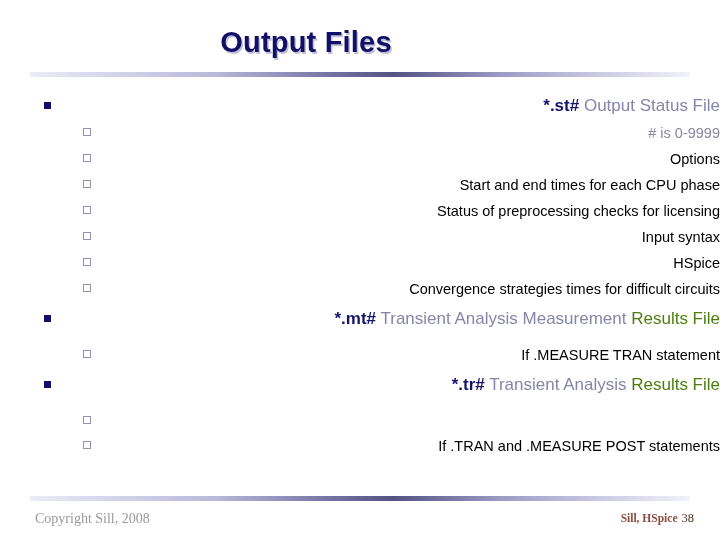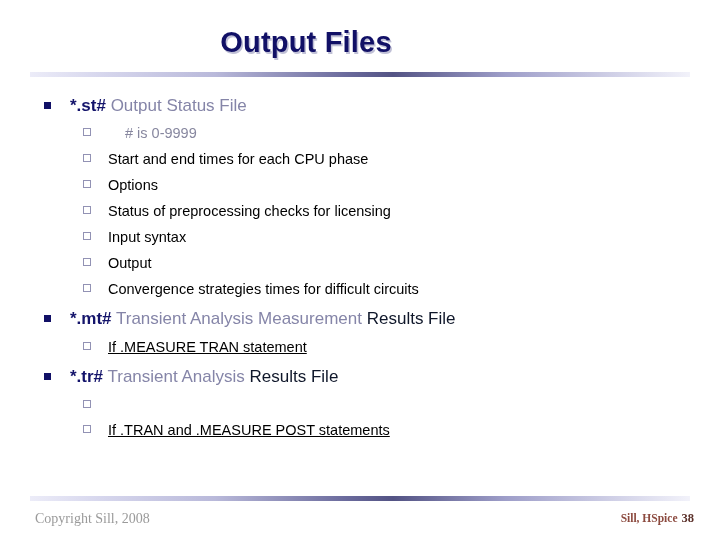--- a/index.html
+++ b/index.html
@@ -57,20 +57,21 @@
   }
   .rule-top { top: 72px; }
   .rule-bottom { top: 496px; }
 
   
   .content {
     position: absolute;
     left: 0;
     top: 94px;
     width: 720px;
+    text-align: right;
   }
 
   .lvl1 {
     position: relative;
     padding-left: 70px;
     margin-bottom: 2px;
     line-height: 23px;
     min-height: 23px;
   }
   .lvl1 .marker {
@@ -81,21 +82,21 @@
     height: 7px;
     background: #111066;
   }
   .lvl1 .txt {
     font-size: 17px;
     white-space: nowrap;
   }
 
   .seg-bold   { font-weight: bold; color: #14146b; }
   .seg-muted  { color: #8585a8; }
-  .seg-dark   { color: #0f172a; }
+  .seg-dark   { color: #4d7c0f; }
 
   .lvl2 {
     position: relative;
     padding-left: 108px;
     line-height: 25px;
     min-height: 25px;
   }
   .lvl2 .marker {
     position: absolute;
     left: 83px;
@@ -108,21 +109,21 @@
   }
   .lvl2 .txt {
     font-size: 14.5px;
     color: #000000;
     white-space: nowrap;
   }
   .lvl2 .txt.muted { color: #87879f; margin-left: 17px; }
 
   .group-gap-top { margin-top: 5px; }
   .sub-block { margin-top: 3px; }
-  .sub-block-tight { margin-top: 4px; text-decoration: underline; }
+  .sub-block-tight { margin-top: 12px; }
 
   
   .footer-left {
     position: absolute;
     left: 35px;
     top: 511px;
     font-family: "Liberation Serif", serif;
     font-size: 14px;
     color: #9a9a9a;
     white-space: nowrap;
@@ -132,21 +133,21 @@
     right: 26px;
     top: 511px;
     font-family: "Liberation Serif", serif;
     font-size: 11.5px;
     font-weight: bold;
     color: #8c4a3f;
     white-space: nowrap;
   }
   .footer-right .pagenum {
     color: #5a2f28;
-    font-weight: bold;
+    font-weight: normal;
     font-size: 12.5px;
     margin-left: 4px;
   }
 </style>
 </head>
 <body>
 
 <div class="slide">
 
   <div class="title-area">
@@ -162,37 +163,37 @@
       <span class="txt"><span class="seg-bold">*.st#</span><span class="seg-muted"> Output Status File</span><span class="seg-dark"></span></span>
     </div>
 
     <div class="sub-block">
       <div class="lvl2">
         <span class="marker"></span>
         <span class="txt muted"># is 0-9999</span>
       </div>
       <div class="lvl2">
         <span class="marker"></span>
+        <span class="txt">Options</span>
+      </div>
+      <div class="lvl2">
+        <span class="marker"></span>
         <span class="txt">Start and end times for each CPU phase</span>
       </div>
       <div class="lvl2">
         <span class="marker"></span>
-        <span class="txt">Options</span>
-      </div>
-      <div class="lvl2">
-        <span class="marker"></span>
         <span class="txt">Status of preprocessing checks for licensing</span>
       </div>
       <div class="lvl2">
         <span class="marker"></span>
         <span class="txt">Input syntax</span>
       </div>
       <div class="lvl2">
         <span class="marker"></span>
-        <span class="txt">Output</span>
+        <span class="txt">HSpice</span>
       </div>
       <div class="lvl2">
         <span class="marker"></span>
         <span class="txt">Convergence strategies times for difficult circuits</span>
       </div>
     </div>
 
     <div class="lvl1 group-gap-top">
       <span class="marker"></span>
       <span class="txt"><span class="seg-bold">*.mt#</span><span class="seg-muted"> Transient Analysis Measurement</span><span class="seg-dark"> Results File</span></span>

